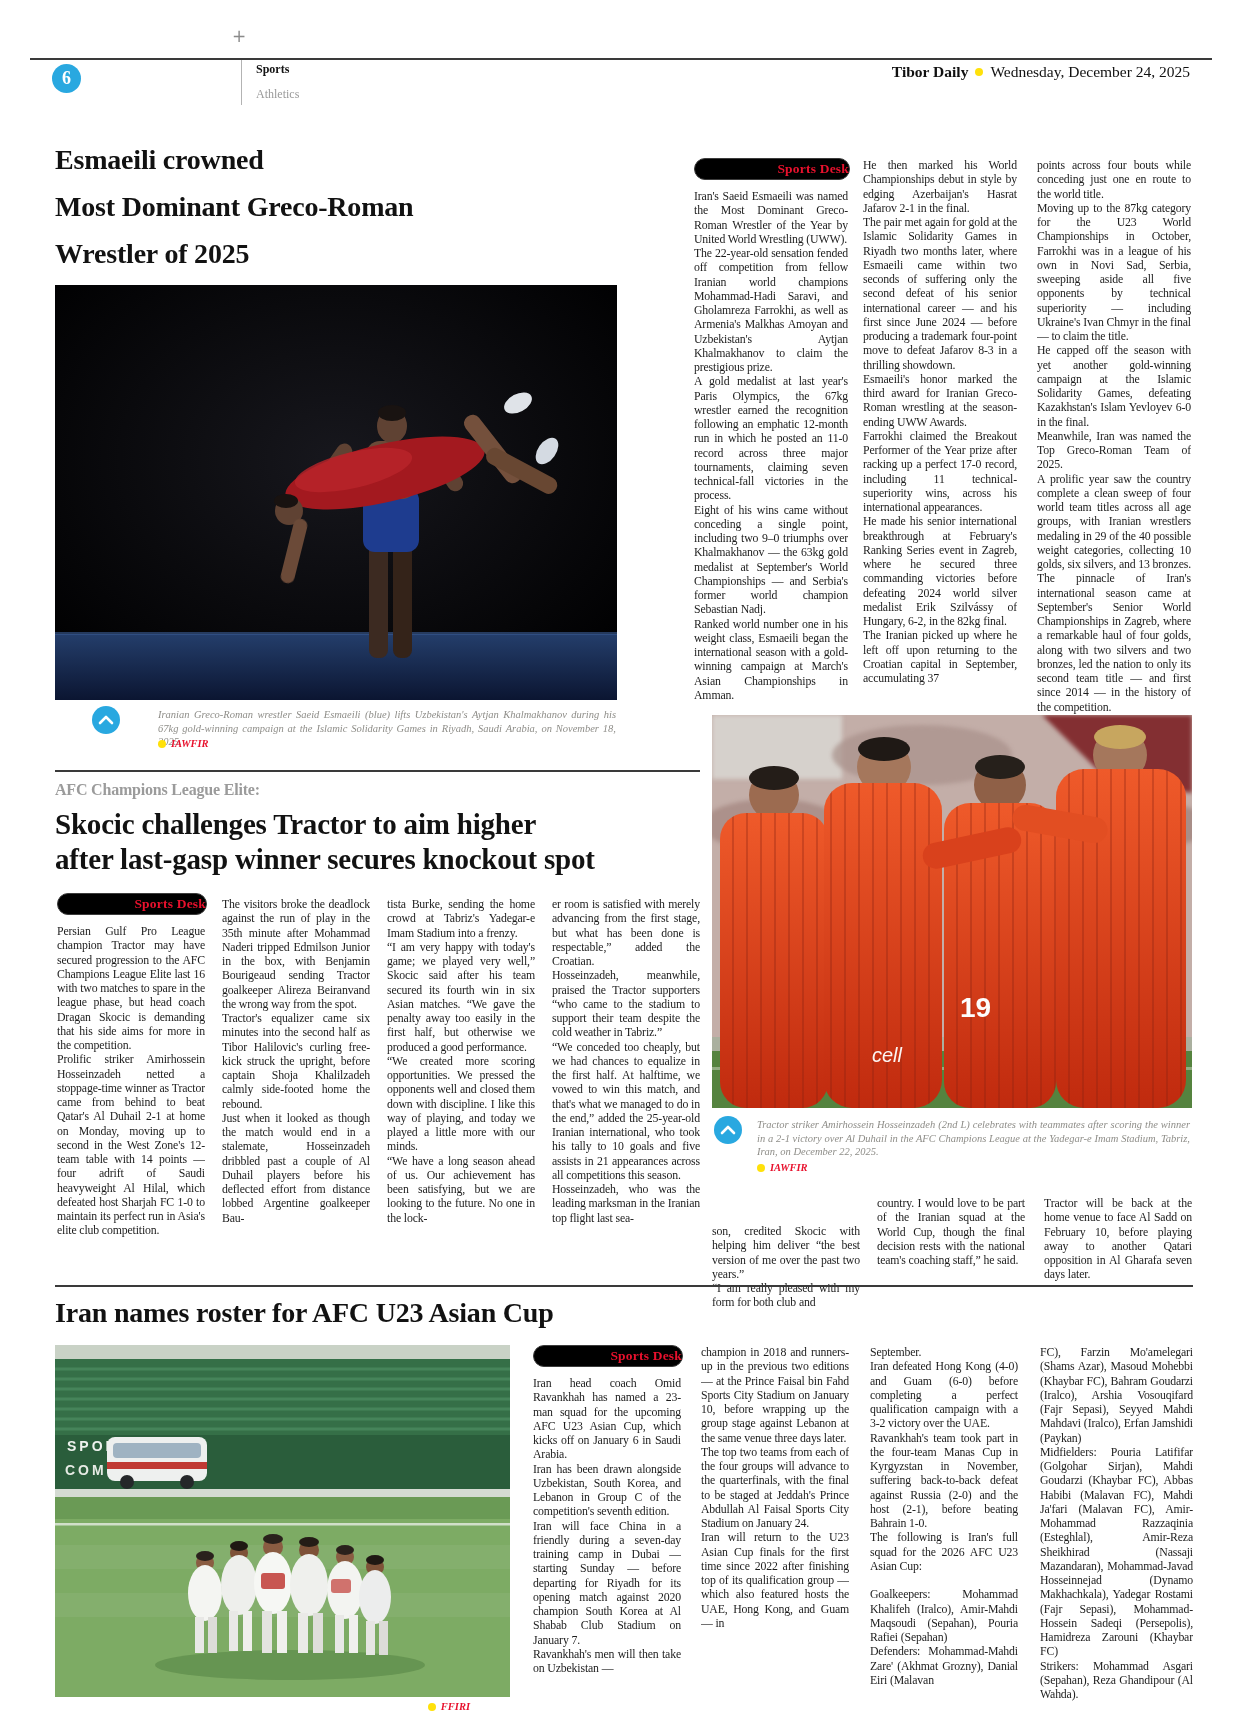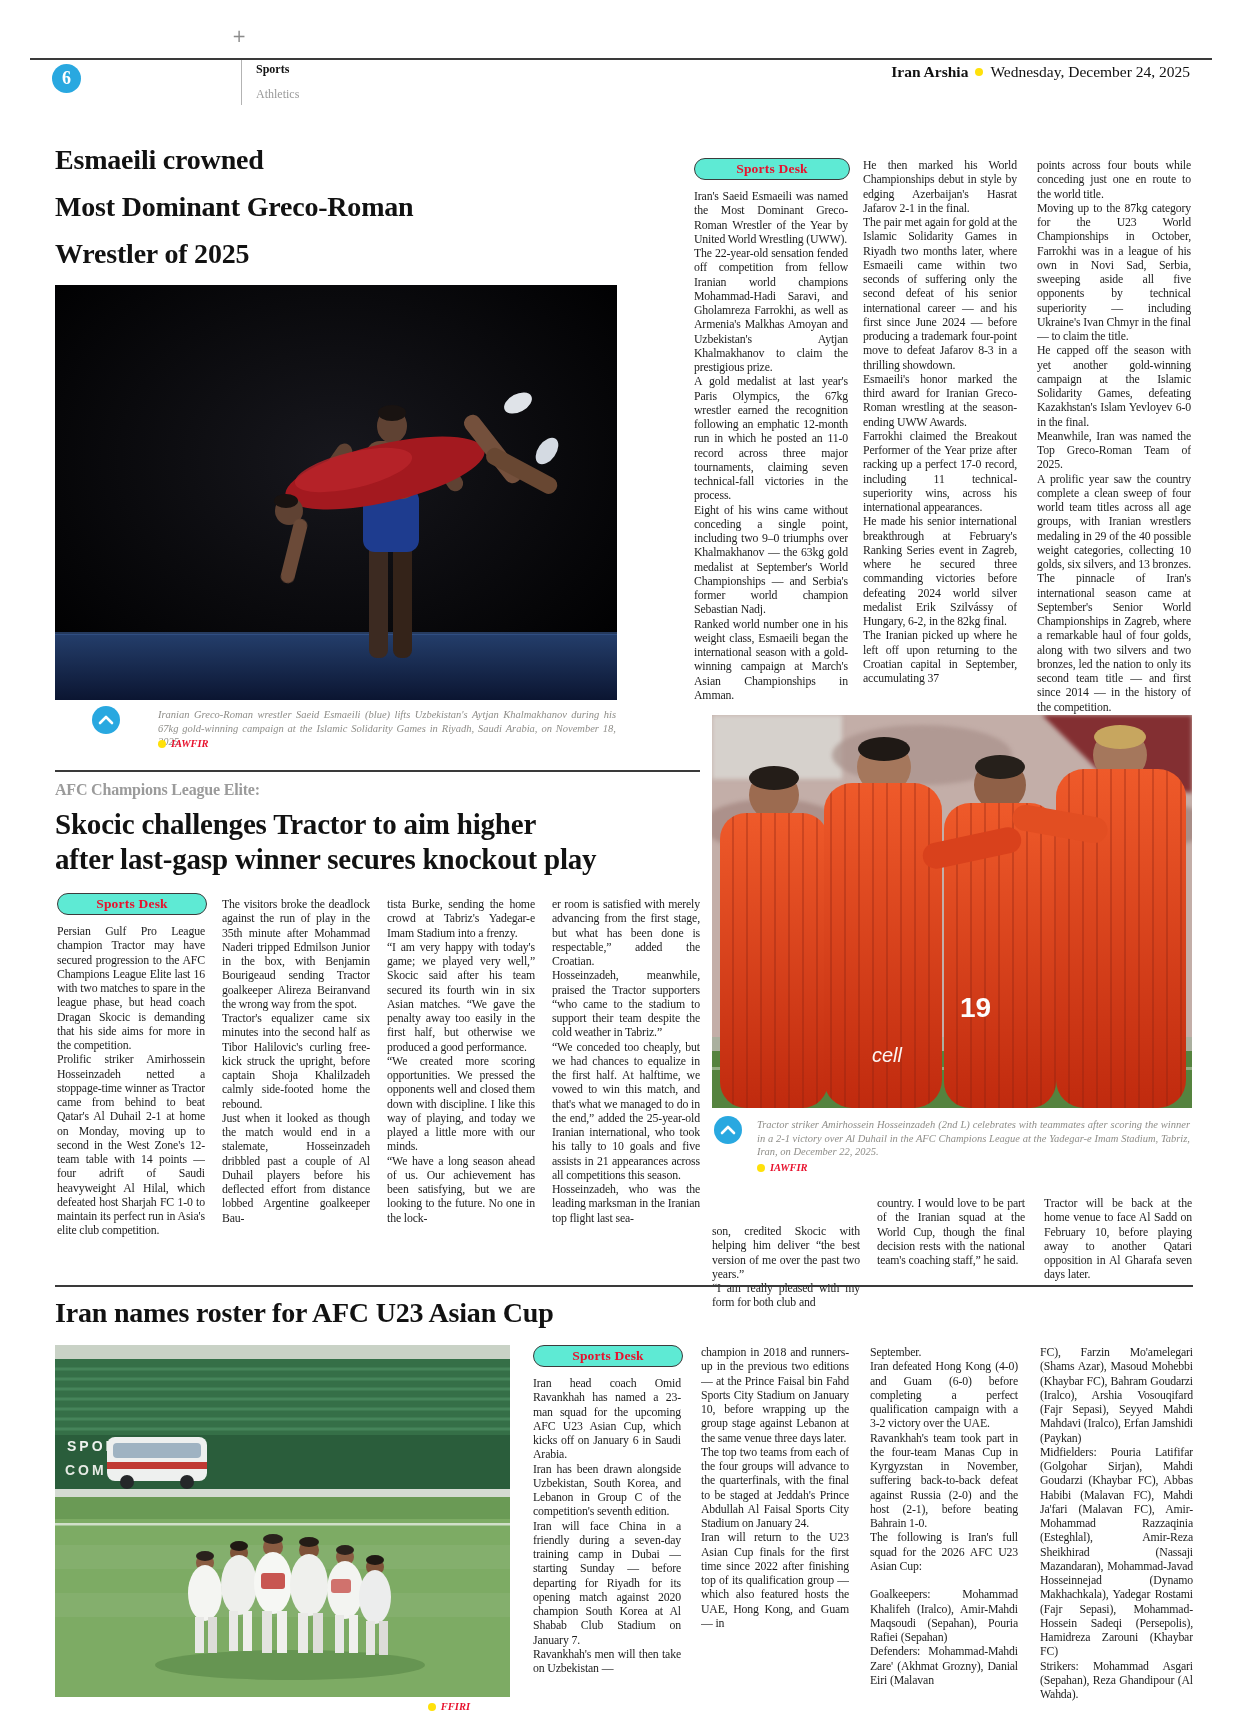--- a/index.html
+++ b/index.html
@@ -15,22 +15,22 @@
   .subsec{font-size:12px;color:#9a9a9a;line-height:1;}
   .mast{font-size:15.5px;font-weight:bold;color:#111;}
   .hdate{font-size:15.5px;color:#111;}
   .dot{width:8px;height:8px;border-radius:50%;background:#ffe10a;display:inline-block;}
   .cropmark{font-size:17px;color:#8a8a8a;font-family:"DejaVu Sans",sans-serif;}
   .headline{font-weight:bold;color:#121212;white-space:pre-line;letter-spacing:-0.2px;}
   .h1a{font-size:28px;line-height:47px;}
   .h2a{font-size:29px;line-height:35px;}
   .h3a{font-size:28px;line-height:34px;}
   .kicker{font-size:16px;font-weight:bold;color:#9b9b9b;letter-spacing:-0.2px;}
-  .badge{height:20px;border:1.4px solid #3c3c3c;border-radius:12px;background:#5eead4;
-         display:flex;align-items:center;justify-content:center;}
+  .badge{height:20px;border:1.4px solid #3c3c3c;border-radius:12px;background:#000000;
+         display:flex;align-items:center;justify-content:flex-end;}
   .badge span{color:#e8112d;font-weight:bold;font-size:13.5px;letter-spacing:0.2px;}
   .coltext{font-size:11.8px;line-height:14.25px;text-align:justify;color:#1c1c1c;
            white-space:pre-line;letter-spacing:-0.15px;overflow:hidden;}
   .caption{font-style:italic;font-size:10.5px;line-height:13.5px;color:#8e8d88;
            text-align:justify;}
   .credit{font-style:italic;font-weight:bold;font-size:10.5px;color:#e8112d;}
   .creditrow{display:flex;align-items:center;gap:5px;}
   .chevcircle{width:28px;height:28px;border-radius:50%;background:#29a8e0;
               display:flex;align-items:center;justify-content:center;}
   .photo{overflow:hidden;}
@@ -42,21 +42,21 @@
 
 <div class="abs cropmark" style="left:232px;top:26px;">+</div>
 <div class="abs rule" style="left:30px;top:58px;width:1182px;"></div>
 <div class="abs vline" style="left:241px;top:60px;height:45px;"></div>
 <div class="abs pagenum" style="left:52px;top:64px;">
   <span>6</span>
 </div>
 <div class="abs sectitle" style="left:256px;top:63px;">Sports</div>
 <div class="abs subsec" style="left:256px;top:88px;">Athletics</div>
 <div class="abs hdrright" style="top:63px;right:60px;">
-  <span class="mast">Iran Arshia</span>
+  <span class="mast">Tibor Daily</span>
   <span class="dot"></span>
   <span class="hdate">Wednesday, December 24, 2025</span>
 </div>
 
 <div class="abs headline h1a" style="left:55px;top:136px;width:600px;">Esmaeili crowned
 Most Dominant Greco-Roman
 Wrestler of 2025</div>
 
 <div class="abs photo" style="left:55px;top:285px;width:562px;height:415px;">
   <svg viewBox="0 0 562 415" width="562" height="415">
@@ -127,21 +127,21 @@
 <div class="abs coltext" style="left:1037px;top:158px;width:154px;height:600px;">points across four bouts while conceding just one en route to the world title.
 Moving up to the 87kg category for the U23 World Championships in October, Farrokhi was in a league of his own in Novi Sad, Serbia, sweeping aside all five opponents by technical superiority — including Ukraine's Ivan Chmyr in the final — to claim the title.
 He capped off the season with yet another gold-winning campaign at the Islamic Solidarity Games, defeating Kazakhstan's Islam Yevloyev 6-0 in the final.
 Meanwhile, Iran was named the Top Greco-Roman Team of 2025.
 A prolific year saw the country complete a clean sweep of four world team titles across all age groups, with Iranian wrestlers medaling in 29 of the 40 possible weight categories, collecting 10 golds, six silvers, and 13 bronzes.
 The pinnacle of Iran's international season came at September's Senior World Championships in Zagreb, where a remarkable haul of four golds, along with two silvers and two bronzes, led the nation to only its second team title — and first since 2014 — in the history of the competition.</div>
 
 <div class="abs rule" style="left:55px;top:770px;width:645px;"></div>
 <div class="abs kicker" style="left:55px;top:781px;">AFC Champions League Elite:</div>
 <div class="abs headline h2a" style="left:55px;top:807px;width:660px;">Skocic challenges Tractor to aim higher
-after last-gasp winner secures knockout play</div>
+after last-gasp winner secures knockout spot</div>
 
 <div class="abs badge" style="left:57px;top:893px;width:148px;">
   <span>Sports Desk</span>
 </div>
 <div class="abs coltext" style="left:57px;top:924px;width:148px;height:354px;">Persian Gulf Pro League champion Tractor may have secured progression to the AFC Champions League Elite last 16 with two matches to spare in the league phase, but head coach Dragan Skocic is demanding that his side aims for more in the competition.
 Prolific striker Amirhossein Hosseinzadeh netted a stoppage-time winner as Tractor came from behind to beat Qatar's Al Duhail 2-1 at home on Monday, moving up to second in the West Zone's 12-team table with 14 points — four adrift of Saudi heavyweight Al Hilal, which defeated host Sharjah FC 1-0 to maintain its perfect run in Asia's elite club competition.</div>
 <div class="abs coltext" style="left:222px;top:897px;width:148px;height:381px;">The visitors broke the deadlock against the run of play in the 35th minute after Mohammad Naderi tripped Edmilson Junior in the box, with Benjamin Bourigeaud sending Tractor goalkeeper Alireza Beiranvand the wrong way from the spot.
 Tractor's equalizer came six minutes into the second half as Tibor Halilovic's curling free-kick struck the upright, before captain Shoja Khalilzadeh calmly side-footed home the rebound.
 Just when it looked as though the match would end in a stalemate, Hosseinzadeh dribbled past a couple of Al Duhail players before his deflected effort from distance lobbed Argentine goalkeeper Bau-</div>
 <div class="abs coltext" style="left:387px;top:897px;width:148px;height:381px;">tista Burke, sending the home crowd at Tabriz's Yadegar-e Imam Stadium into a frenzy.

